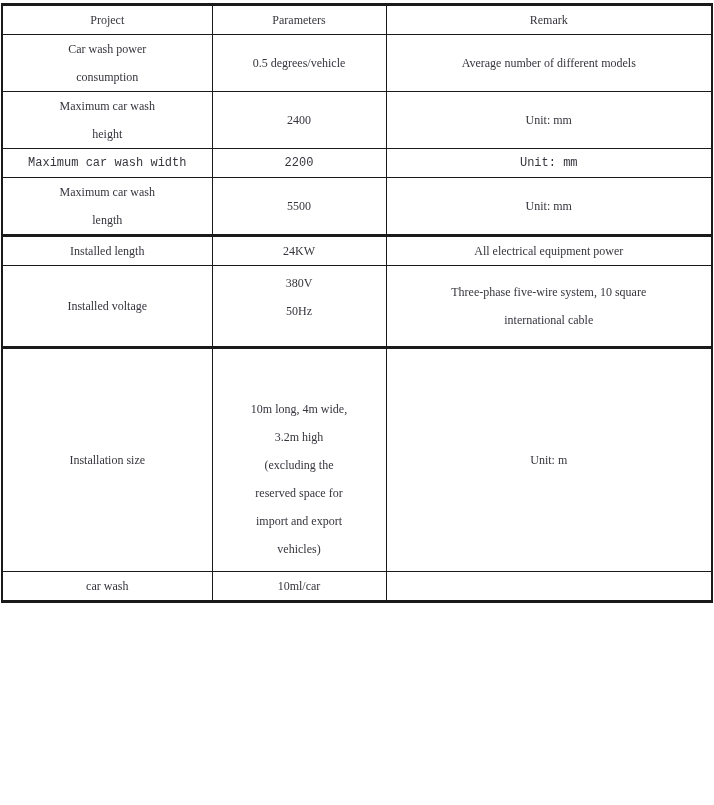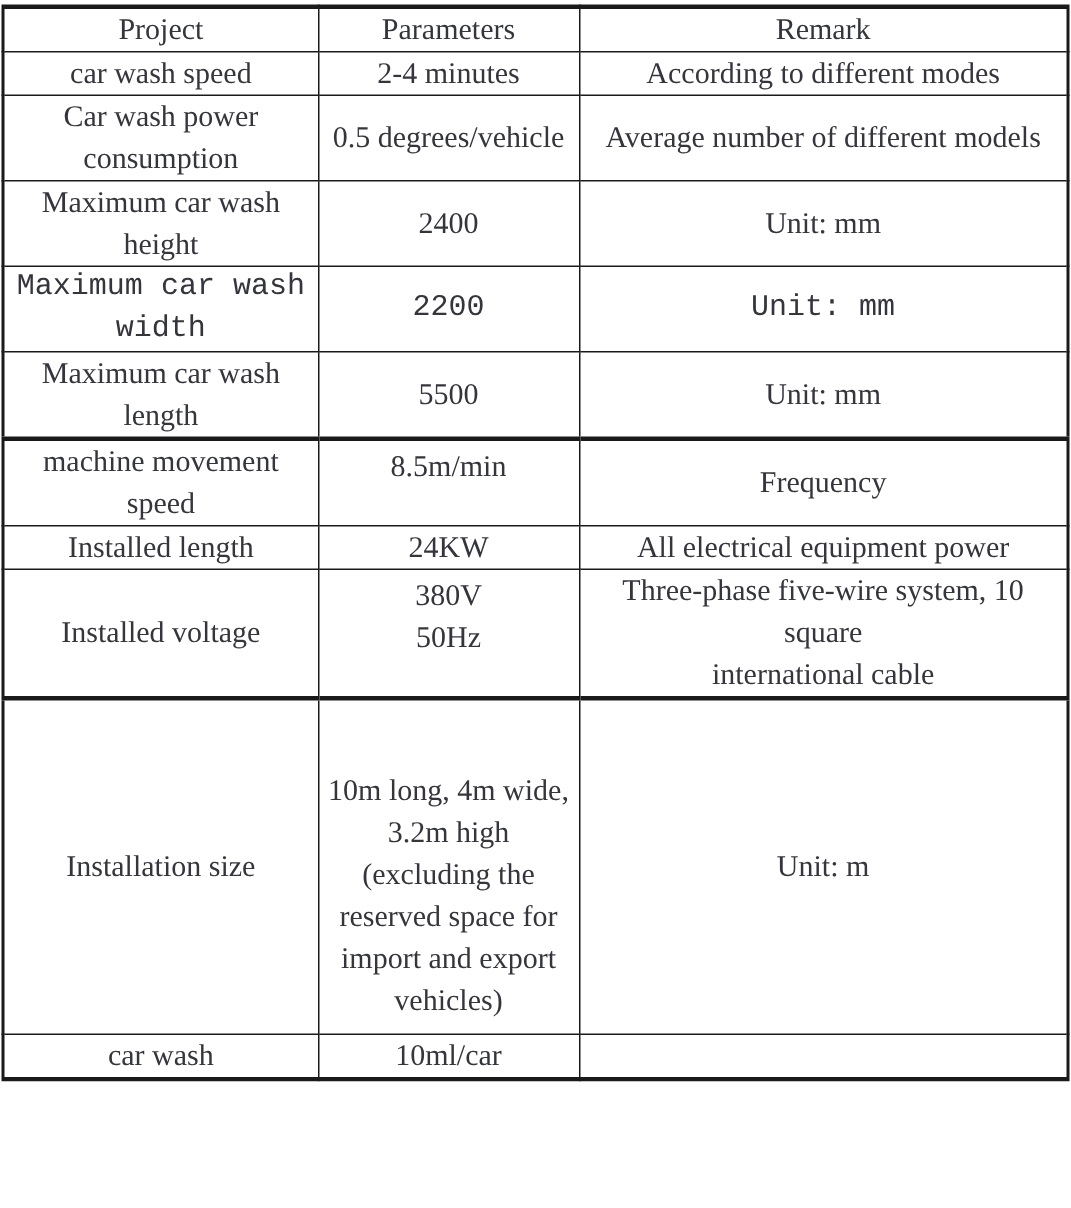--- a/index.html
+++ b/index.html
@@ -7,21 +7,21 @@
     padding: 0;
     background: #ffffff;
     width: 714px;
   }
   .spec-table {
     border-collapse: collapse;
     table-layout: fixed;
     width: 710px;
     margin: 3px 0 0 1px;
     font-family: "Liberation Serif", "DejaVu Serif", serif;
-    font-size: 20px;
+    font-size: 12px;
     color: #35353d;
     border: 2px solid #1a1a1a;
     border-top-width: 3px;
     border-bottom-width: 3px;
     background: #ffffff;
   }
   .spec-table col.c-project    { width: 210px; }
   .spec-table col.c-parameters { width: 174px; }
   .spec-table col.c-remark     { width: 326px; }
   .spec-table th, .spec-table td {
@@ -63,25 +63,20 @@
     <col class="c-remark">
   </colgroup>
   <thead>
     <tr class="h26">
       <th>Project</th>
       <th>Parameters</th>
       <th>Remark</th>
     </tr>
   </thead>
   <tbody>
-    <tr class="h28">
-      <td>car wash speed</td>
-      <td>2-4 minutes</td>
-      <td>According to different modes</td>
-    </tr>
     <tr class="h57">
       <td>Car wash power
 consumption</td>
       <td>0.5 degrees/vehicle</td>
       <td>Average number of different models</td>
     </tr>
     <tr class="h57">
       <td>Maximum car wash
 height</td>
       <td>2400</td>
@@ -90,25 +85,20 @@
     <tr class="h27">
       <td>Maximum car wash width</td>
       <td>2200</td>
       <td>Unit: mm</td>
     </tr>
     <tr class="h54 thick-bottom">
       <td>Maximum car wash
 length</td>
       <td>5500</td>
       <td>Unit: mm</td>
-    </tr>
-    <tr class="h57">
-      <td>machine movement speed</td>
-      <td class="v-top">8.5m/min</td>
-      <td>Frequency</td>
     </tr>
     <tr class="h29">
       <td>Installed length</td>
       <td>24KW</td>
       <td>All electrical equipment power</td>
     </tr>
     <tr class="h82 thick-bottom">
       <td>Installed voltage</td>
       <td class="v-top">380V
 50Hz</td>

